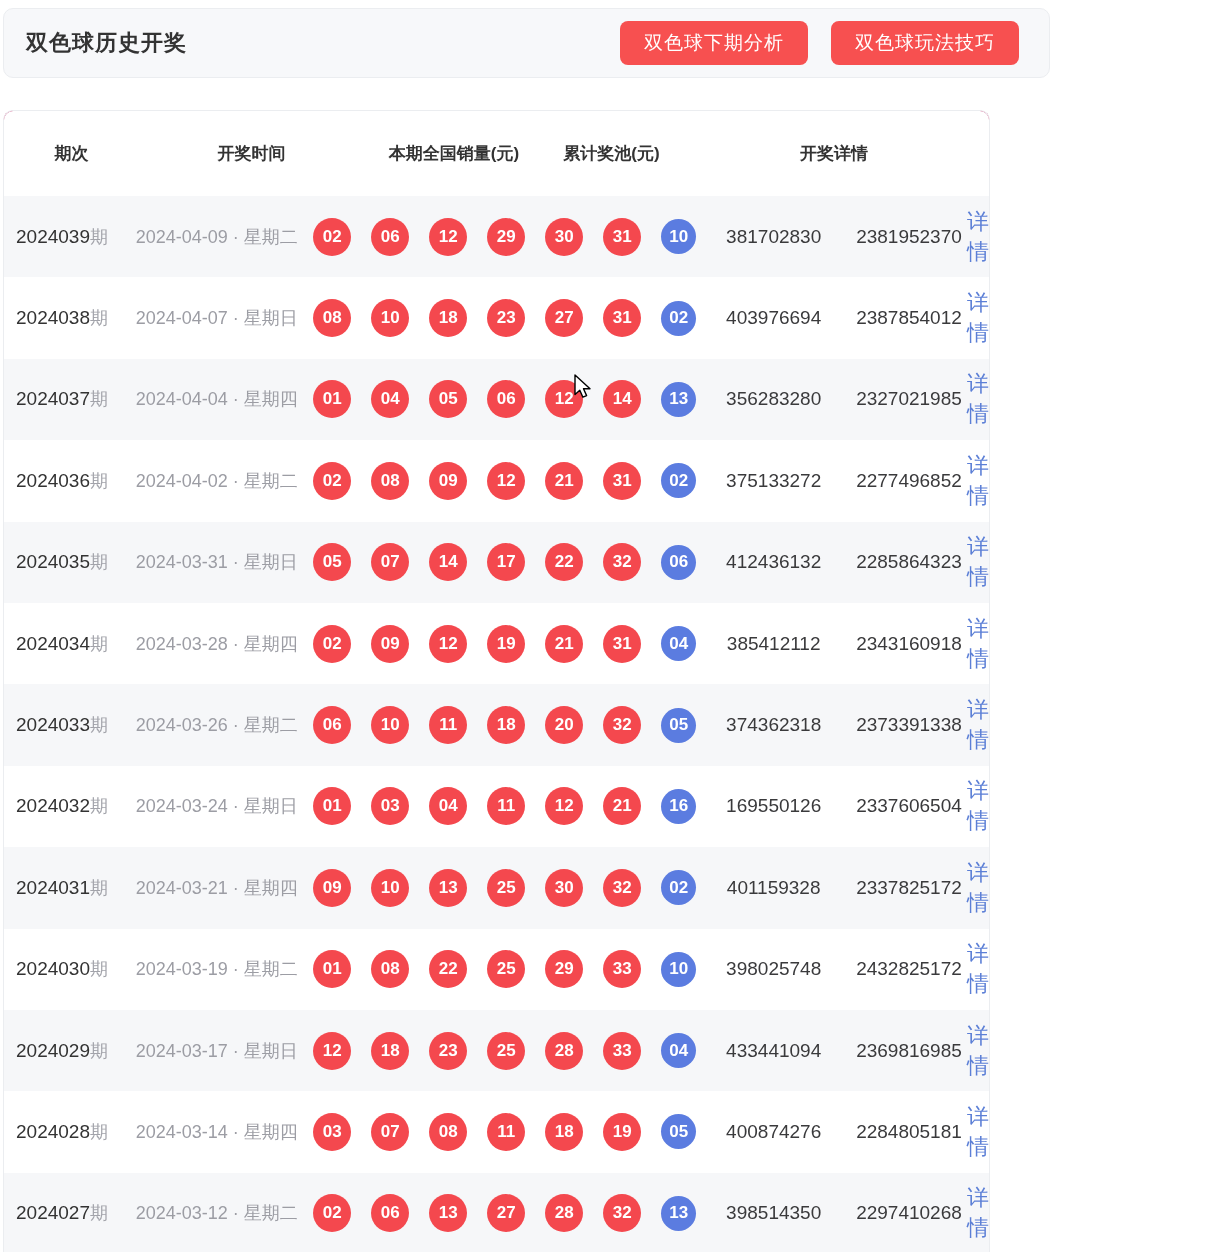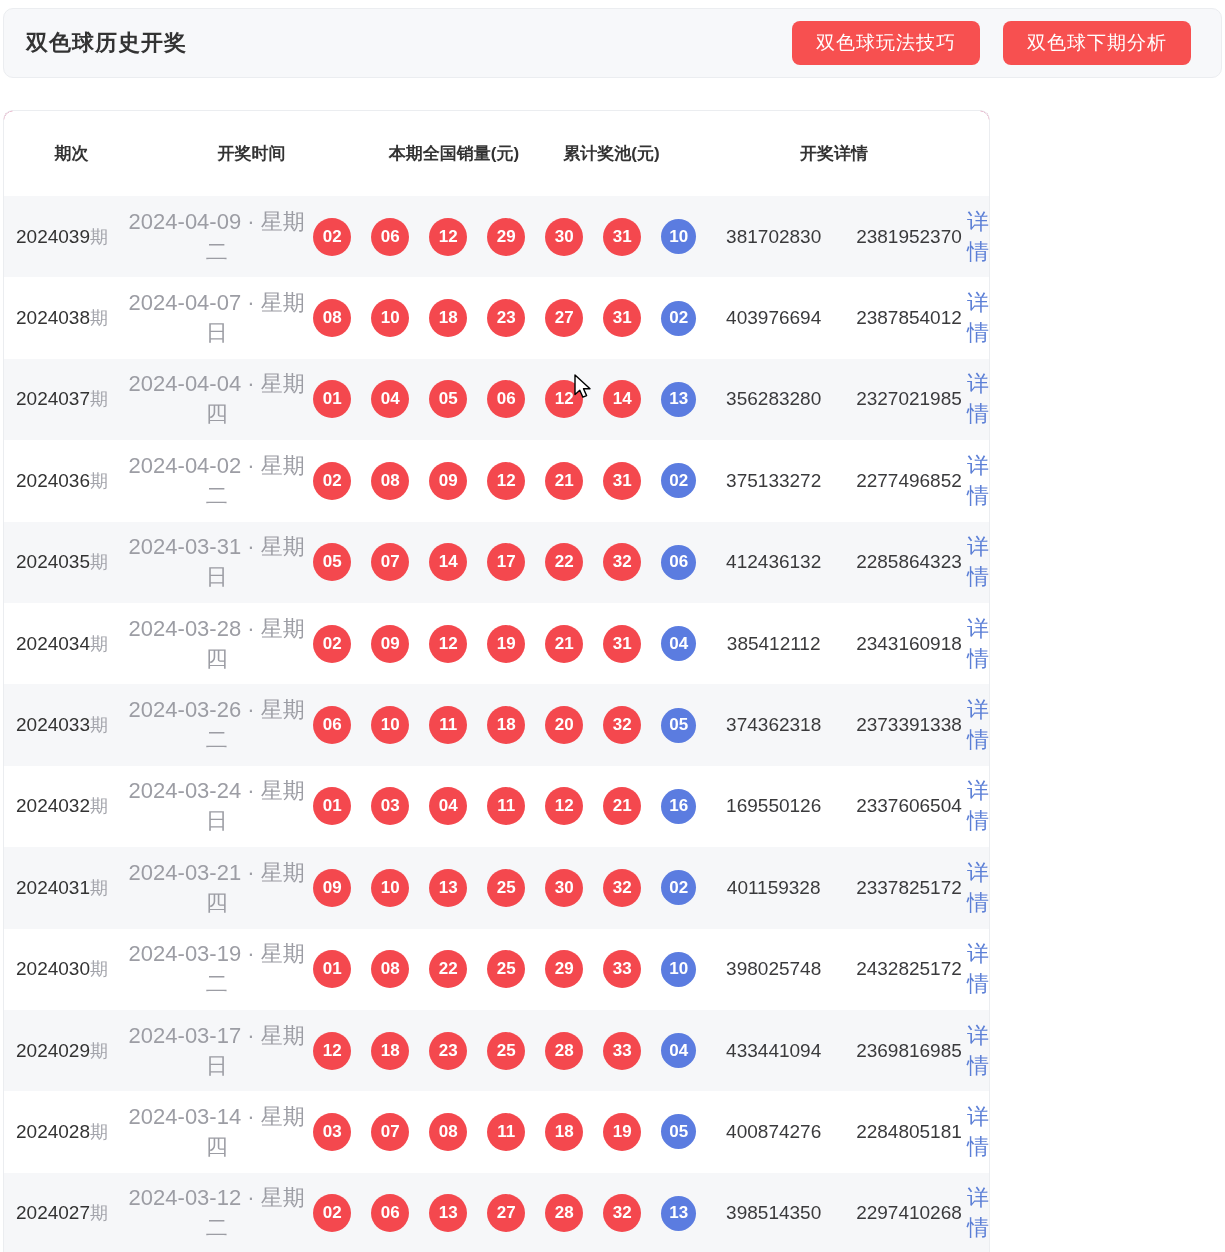--- a/index.html
+++ b/index.html
@@ -1,20 +1,20 @@
 <!DOCTYPE html>
 <html style="--red-ball: #f4484e; --blue-ball: #5b7ce0; --button-red: #f75050; --link-blue: #5c7fd6;"><head>
 <meta charset="utf-8">
 <style>
   * { margin:0; padding:0; box-sizing:border-box; }
   html,body { width:1225px; height:1252px; overflow:hidden; background:#fff;
     font-family:"Liberation Sans","DejaVu Sans",sans-serif; }
 
   .header-card {
-    position:absolute; left:3px; top:8px; width:1219px; height:70px;
+    position:absolute; left:3px; top:8px; width:1047px; height:70px;
     background:#f7f8fa; border:1px solid #ebedf0; border-radius:10px;
     display:flex; align-items:center; justify-content:space-between;
     padding:0 30px 0 22px;
   }
   .page-title { font-size:22px; font-weight:700; color:#333; letter-spacing:1px; }
   .header-buttons { display:flex; gap:23px; }
   .red-btn {
     background:var(--button-red); color:#fff; border:none; border-radius:8px;
     height:44px; padding:0 24px; font-size:19px; letter-spacing:1px;
     font-family:inherit; cursor:pointer; display:flex; align-items:center;
@@ -32,39 +32,39 @@
   .c3 { width:385px; text-align:center; }
   .c4 { width:180px; text-align:center; }
   .c5 { width:135px; text-align:center; }
   .c6 { flex:1; text-align:center; }
 
   .tr { display:flex; align-items:center; height:81.4px; background:#fff; }
   .tr:nth-child(odd) { background:#f6f7f9; }
 
   .p-num { font-size:19px; color:#333; }
   .p-suf { font-size:18px; color:#a2a3aa; }
-  .time  { font-size:22px; color:#9c9da4; }
+  .time  { font-size:18px; color:#9c9da4; }
   .balls { display:flex; gap:20px; justify-content:center; align-items:center; }
   .ball  { width:38px; height:38px; border-radius:50%; background:var(--red-ball);
     color:#fff; font-weight:700; font-size:17px; display:flex;
     align-items:center; justify-content:center; }
   .ball.blue { width:35px; height:35px; background:var(--blue-ball); }
   .sales, .pool { font-size:19px; color:#3a3a3c; }
   .detail { font-size:22px; color:var(--link-blue); cursor:pointer; }
 
   .cursor { position:absolute; z-index:10; pointer-events:none; }
 </style>
 </head>
 <body>
 
 <div class="header-card">
   <div class="page-title">双色球历史开奖</div>
   <div class="header-buttons">
+    <button class="red-btn">双色球下期分析</button>
     <button class="red-btn">双色球玩法技巧</button>
-    <button class="red-btn">双色球下期分析</button>
   </div>
 </div>
 
 <div class="table-card">
   <div class="thead">
     <div class="c1">期次</div>
     <div class="c2">开奖时间</div>
     <div class="c4">本期全国销量(元)</div>
     <div class="c5">累计奖池(元)</div>
     <div class="c6">开奖详情</div>

